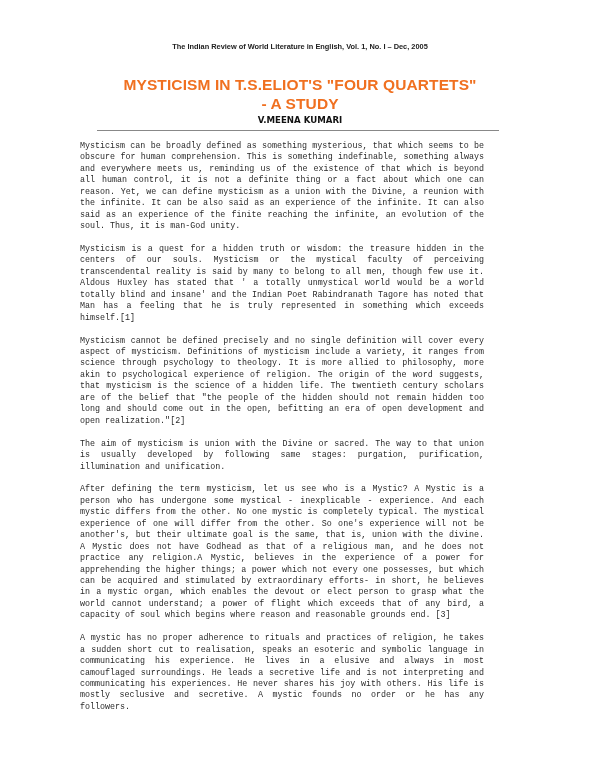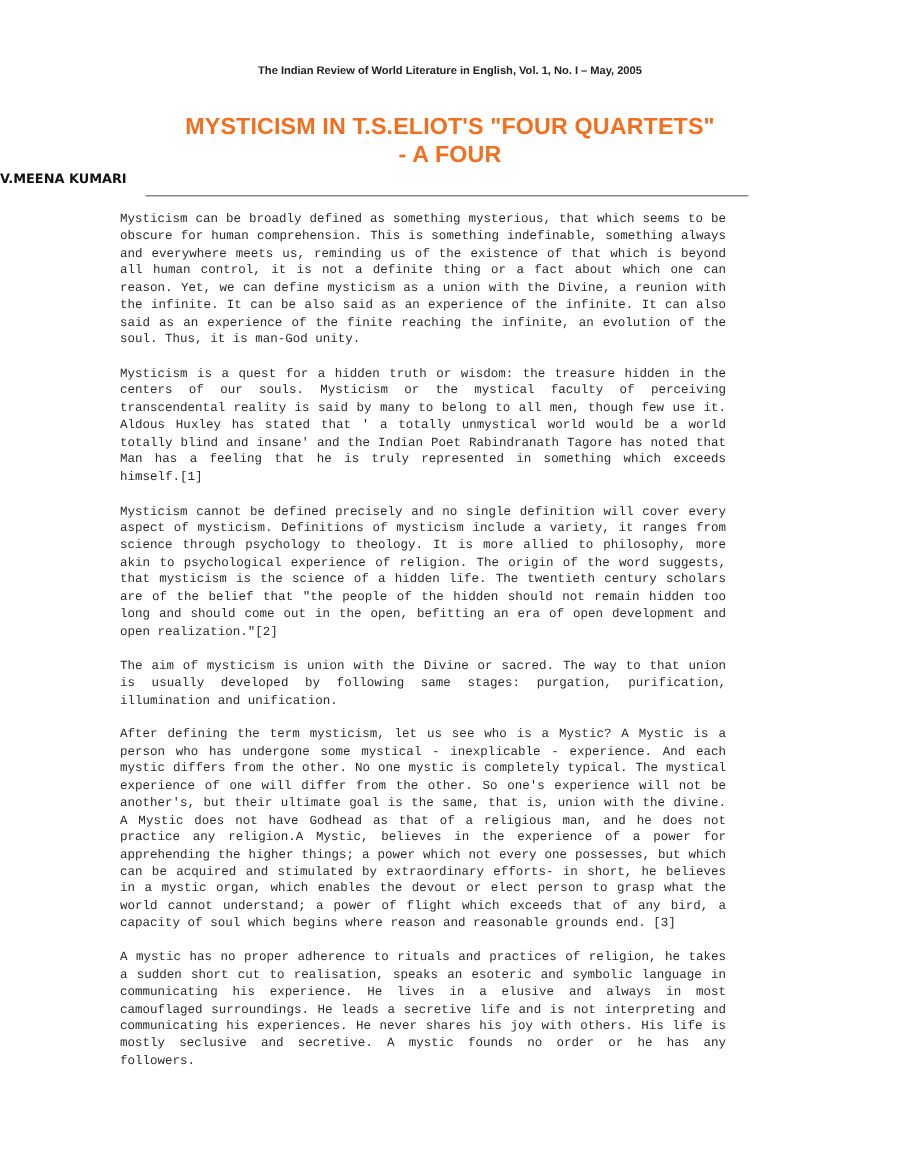--- a/index.html
+++ b/index.html
@@ -8,44 +8,44 @@
   .running-head {
     position: absolute; top: 42px; left: 0; width: 600px; text-align: center;
     font-family: "Liberation Sans", sans-serif; font-size: 7.4px; font-weight: bold; color: #222;
   }
   .title {
     position: absolute; top: 75px; left: 0; width: 600px; text-align: center;
     font-family: "Liberation Sans", sans-serif; font-weight: bold; color: #f07020;
     font-size: 15.5px; line-height: 19px; letter-spacing: 0.1px;
   }
   .author {
-    position: absolute; top: 115px; left: 0; width: 600px; text-align: left;
+    position: absolute; top: 115px; left: 0; width: 600px; text-align: center;
     font-family: "DejaVu Sans", sans-serif; font-weight: bold; color: #111;
     font-size: 8.6px;
   }
   .rule {
     position: absolute; top: 130px; left: 97px; width: 402px; height: 0;
     border-top: 1px solid #888;
   }
   .body {
     position: absolute; top: 141px; left: 80px; width: 404px;
     font-family: Liberation Mono, monospace; font-size: 8.35px; line-height: 11.45px;
     color: #2a2a2a; text-align: justify;
   }
   .body p { margin: 0 0 11.4px 0; }
 </style>
 </head>
 <body>
 
 <div class="page">
-  <div class="running-head">The Indian Review of World Literature in English, Vol. 1, No. I – May, 2005</div>
+  <div class="running-head">The Indian Review of World Literature in English, Vol. 1, No. I – Dec, 2005</div>
 
   <div class="title" style="color: rgb(240, 112, 32);">
     <div>MYSTICISM IN T.S.ELIOT'S "FOUR QUARTETS"</div>
-    <div>- A FOUR</div>
+    <div>- A STUDY</div>
   </div>
 
   <div class="author">V.MEENA KUMARI</div>
 
   <div class="rule"></div>
 
   <div class="body">
     <p>Mysticism can be broadly defined as something mysterious, that which seems to be obscure for human comprehension. This is something indefinable, something always and everywhere meets us, reminding us of the existence of that which is beyond all human control, it is not a definite thing or a fact about which one can reason. Yet, we can define mysticism as a union with the Divine, a reunion with the infinite. It can be also said as an experience of the infinite. It can also said as an experience of the finite reaching the infinite, an evolution of the soul. Thus, it is man-God unity.</p>
     <p>Mysticism is a quest for a hidden truth or wisdom: the treasure hidden in the centers of our souls. Mysticism or the mystical faculty of perceiving transcendental reality is said by many to belong to all men, though few use it. Aldous Huxley has stated that ' a totally unmystical world would be a world totally blind and insane' and the Indian Poet Rabindranath Tagore has noted that Man has a feeling that he is truly represented in something which exceeds himself.[1]</p>
     <p>Mysticism cannot be defined precisely and no single definition will cover every aspect of mysticism. Definitions of mysticism include a variety, it ranges from science through psychology to theology. It is more allied to philosophy, more akin to psychological experience of religion. The origin of the word suggests, that mysticism is the science of a hidden life. The twentieth century scholars are of the belief that "the people of the hidden should not remain hidden too long and should come out in the open, befitting an era of open development and open realization."[2]</p>

